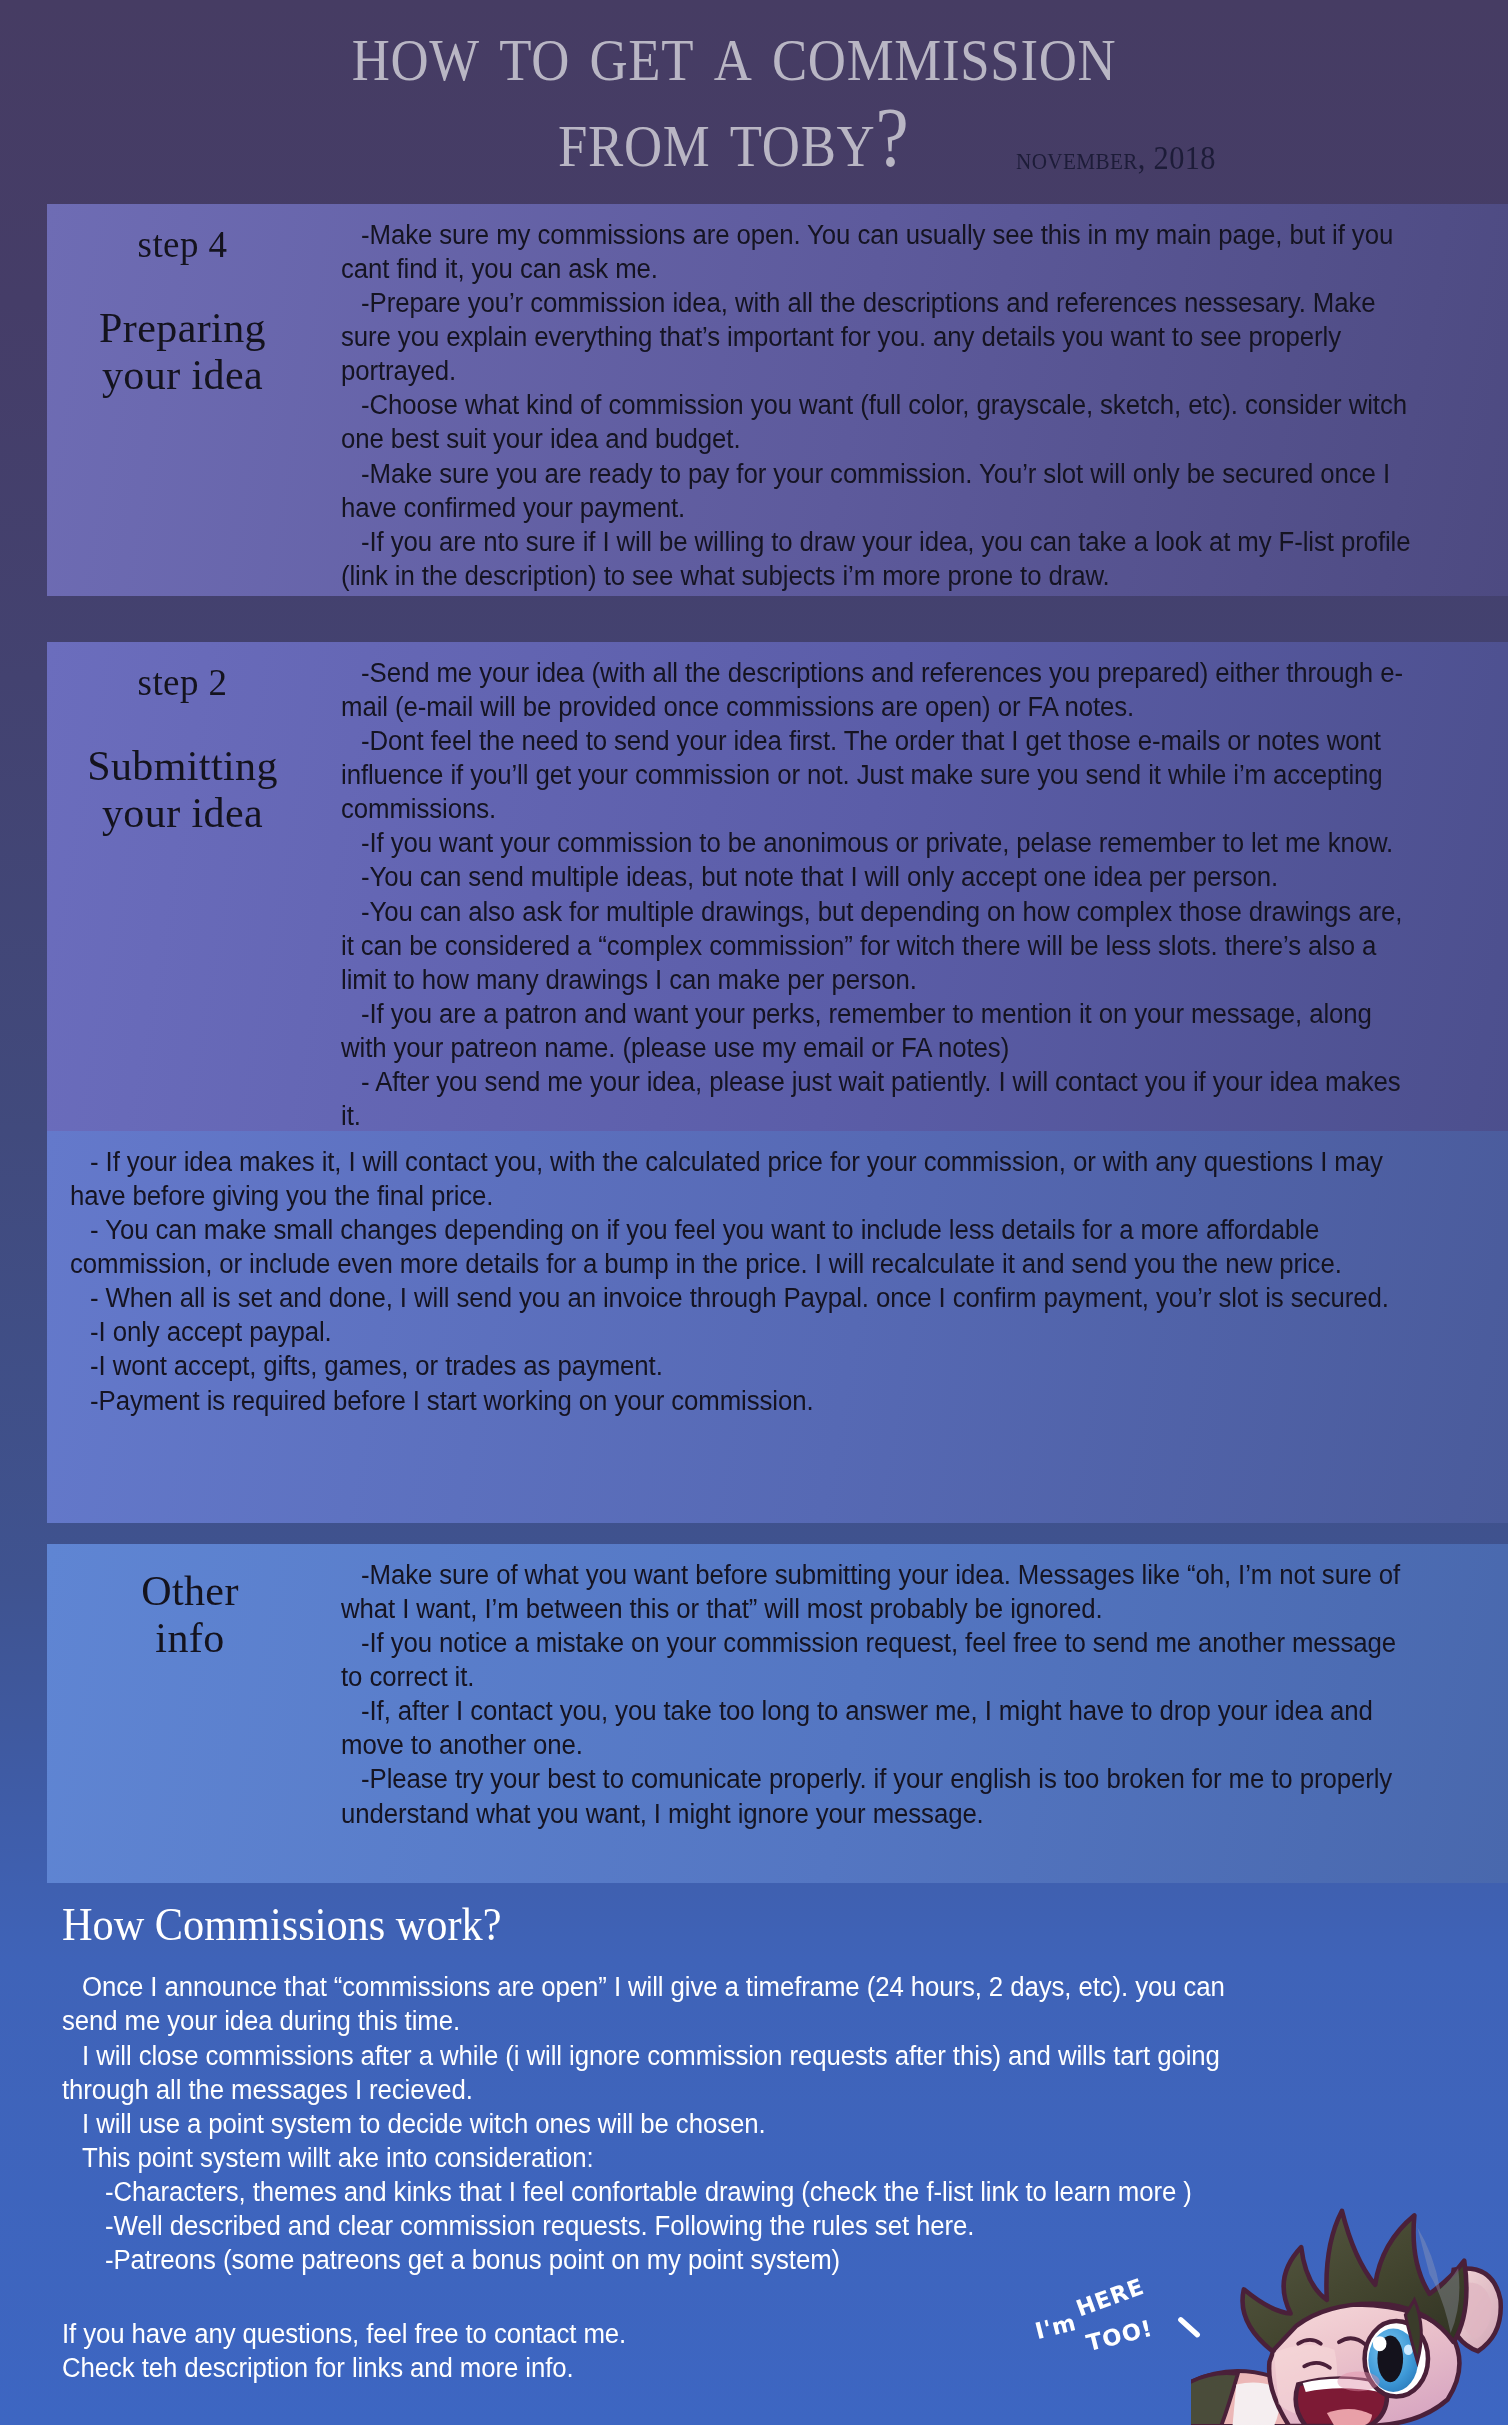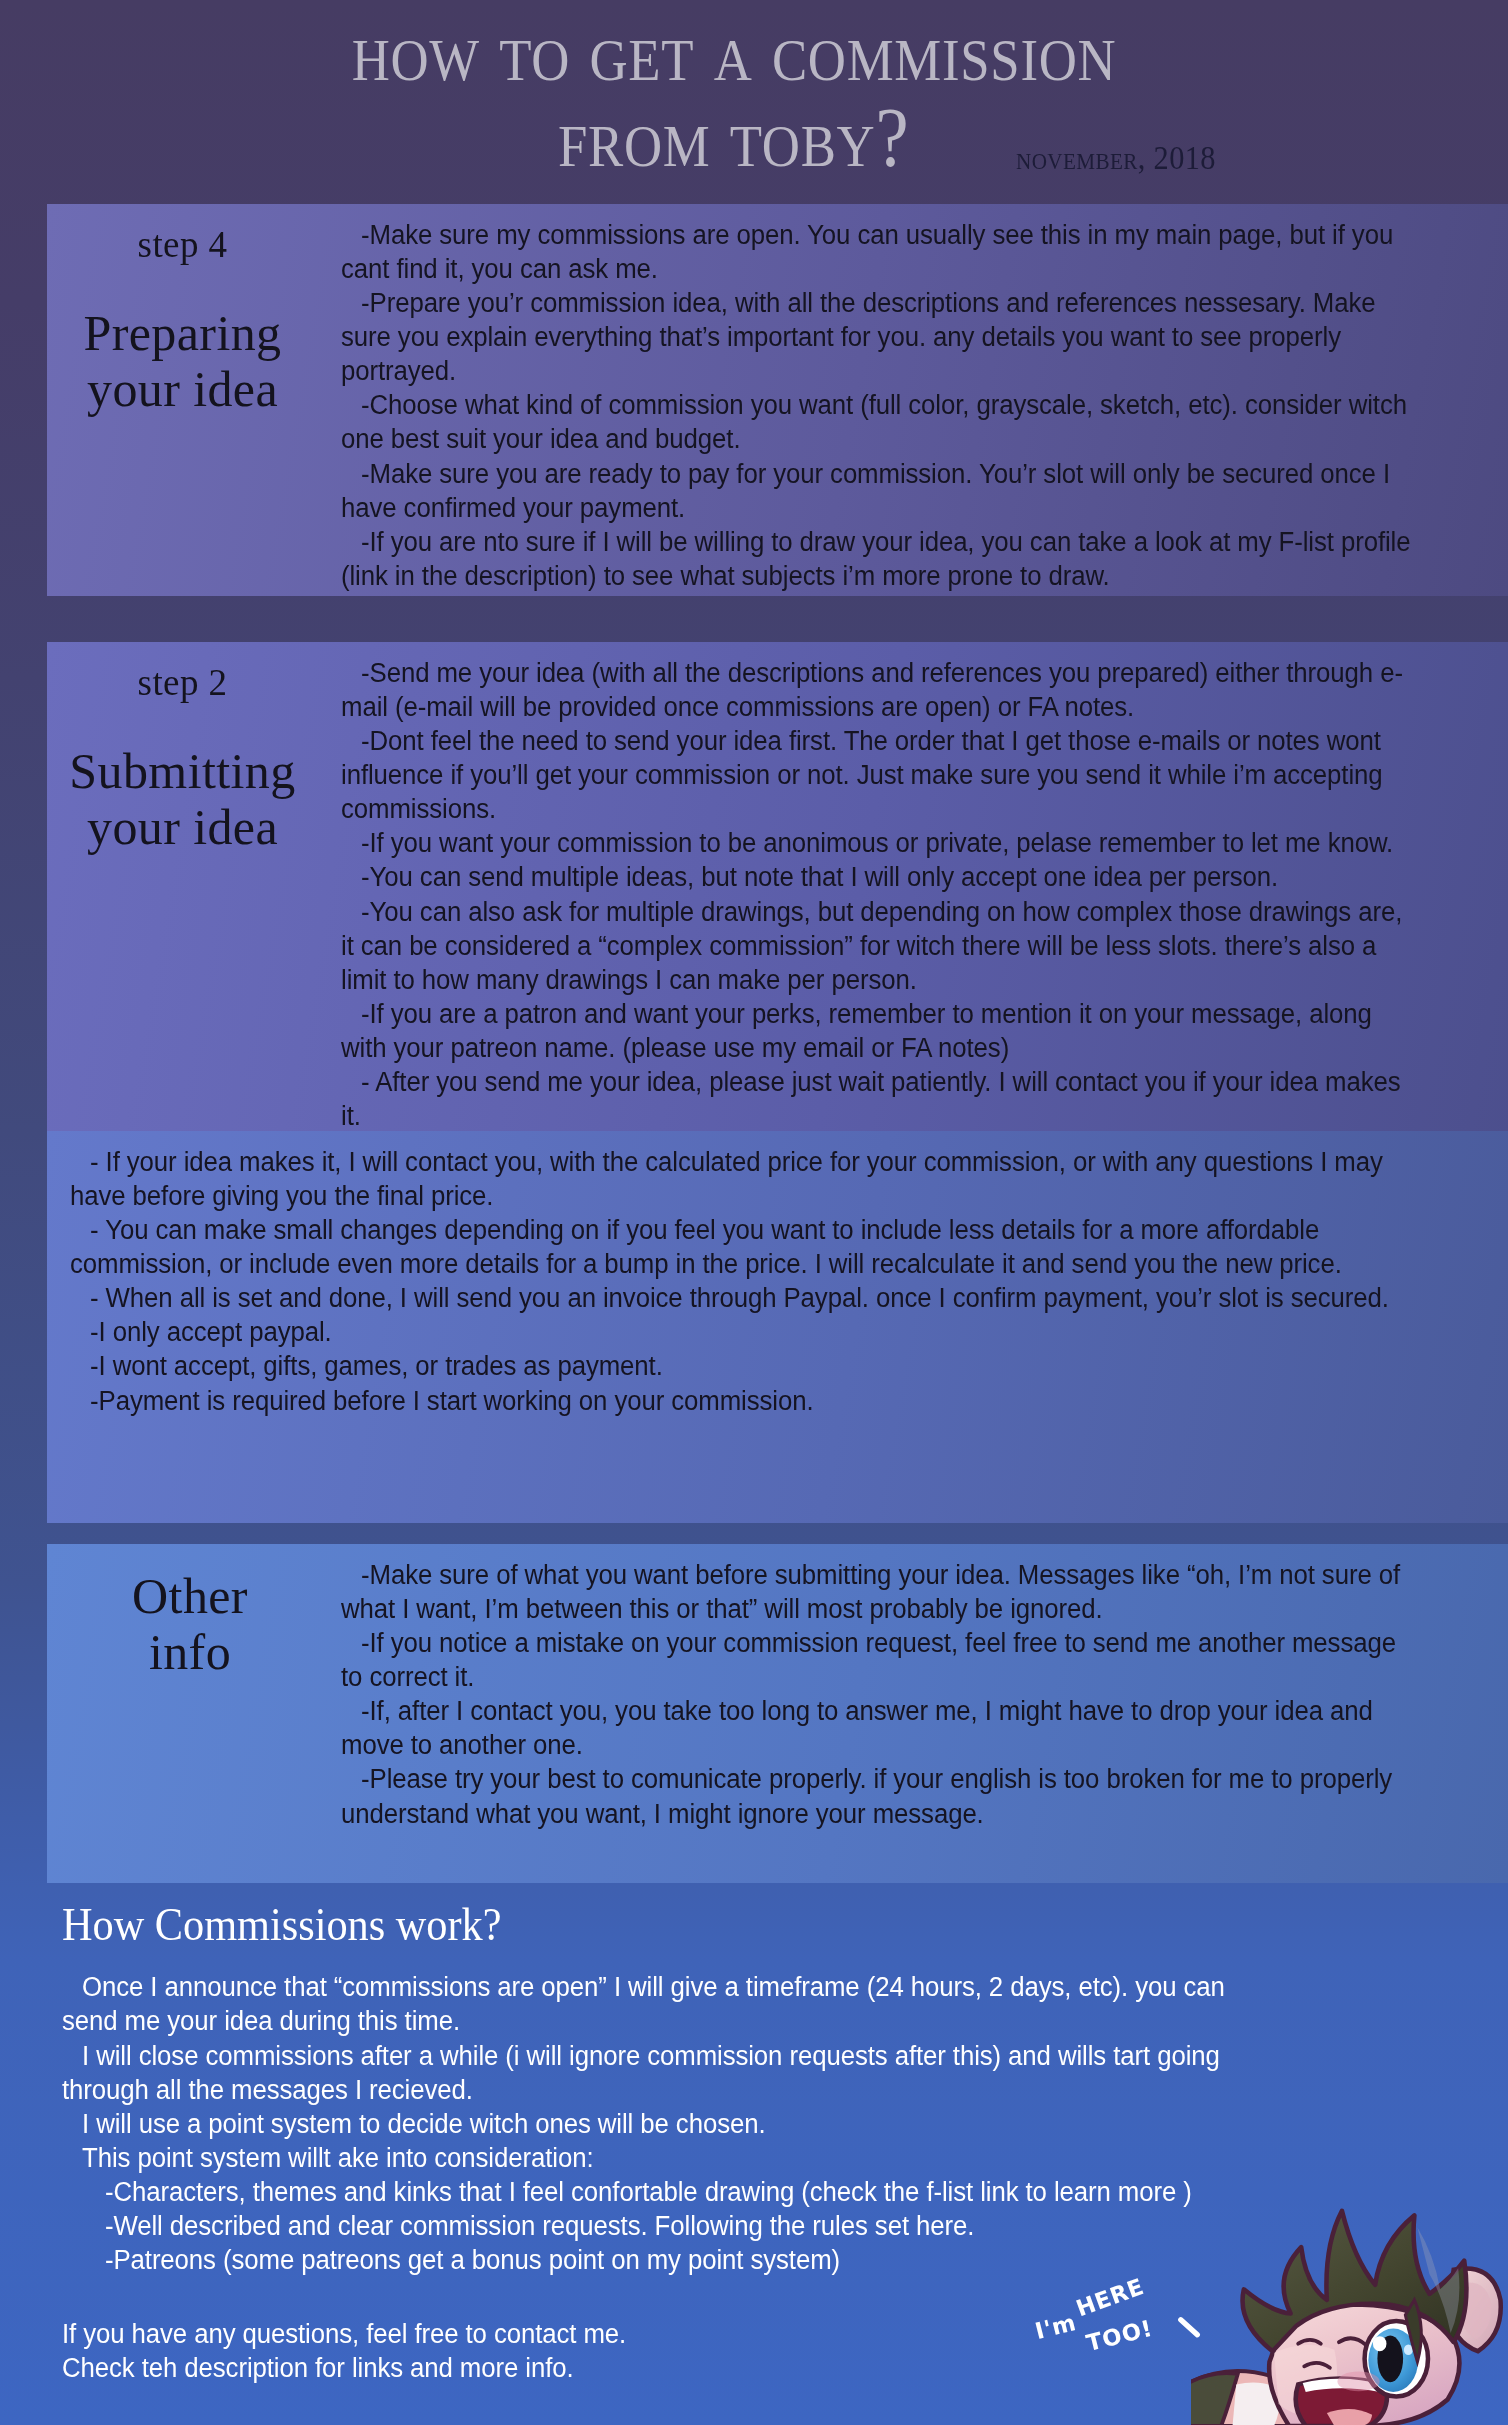--- a/index.html
+++ b/index.html
@@ -78,21 +78,21 @@
     color: #14131e;
     font-family: "Liberation Serif", "DejaVu Serif", serif;
     padding-top: 21px;
   }
   .step-num {
     font-size: 37px;
     line-height: 1.1;
     letter-spacing: 0.4px;
   }
   .step-title {
-    font-size: 50px;
+    font-size: 42px;
     line-height: 1.12;
     margin-top: 39px;
     letter-spacing: 0.4px;
   }
   .step-title.tight { margin-top: 30px; }
   .panel-body {
     flex: 1 1 auto;
     padding: 13.6px 47px 19.6px 22.6px;
     color: #151422;
   }

